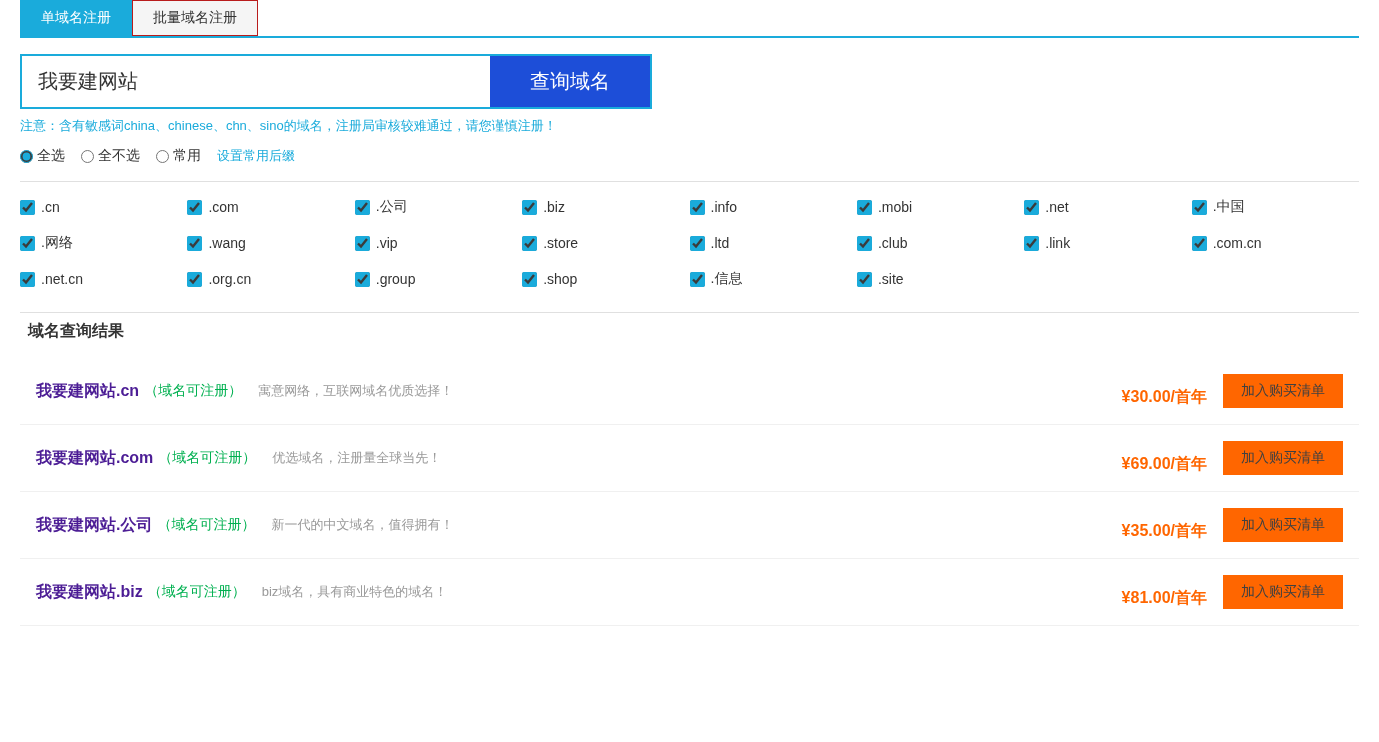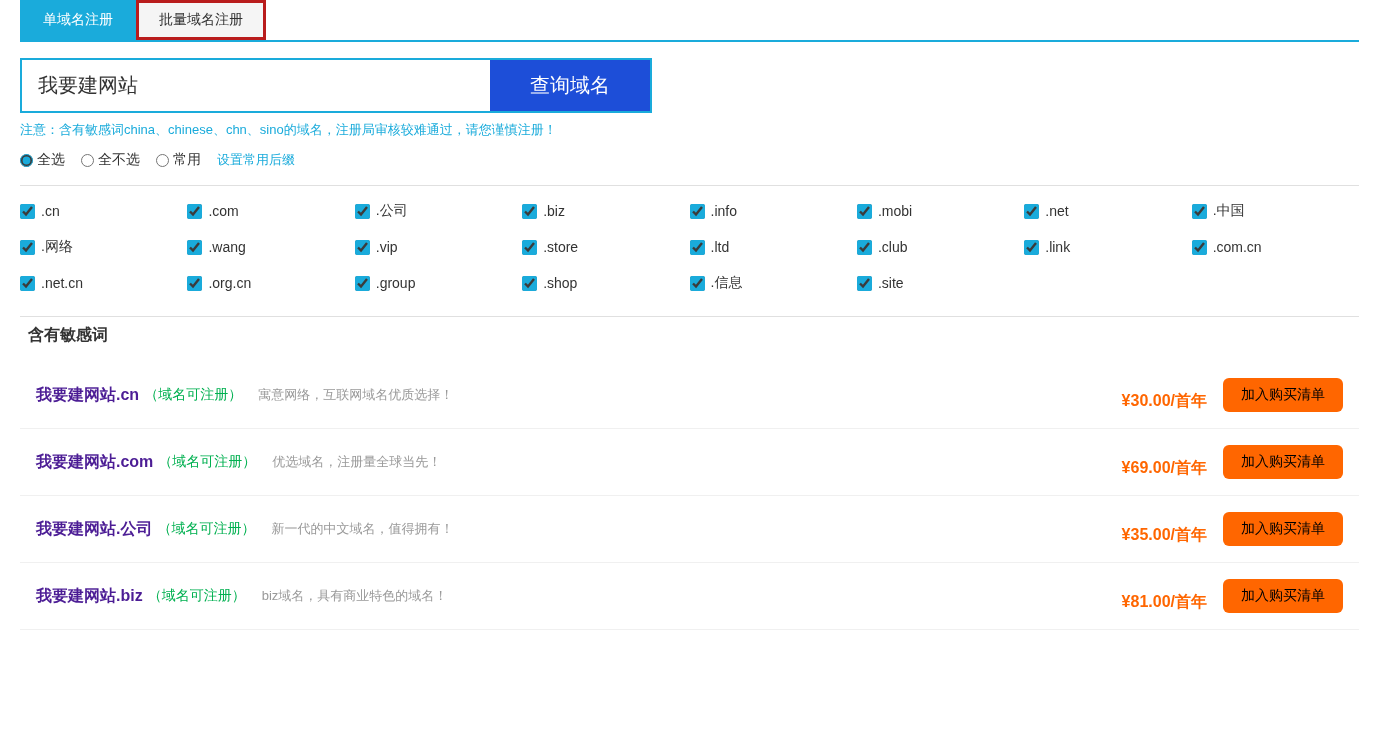--- a/index.html
+++ b/index.html
@@ -3,21 +3,21 @@
   <meta charset="utf-8">
   <style>
     * { box-sizing: border-box; margin: 0; padding: 0; }
     body { font-family: "Microsoft YaHei", SimHei, sans-serif; font-size: 14px; background: #fff; color: #333; }
 
     .tabs { display: flex; border-bottom: 2px solid #1aabdb; }
     .tab {
       padding: 8px 20px;
       cursor: pointer;
       font-size: 14px;
-      border: 3px solid #b91c1c;
+      border: 1px solid #b91c1c;
       background: #f5f5f5;
       color: #333;
     }
     .tab.active {
       background: #1aabdb;
       color: #fff;
       border-color: #1aabdb;
     }
 
     .search-bar {
@@ -119,26 +119,26 @@
       gap: 16px;
     }
     .price {
       color: #ff6600;
       font-size: 16px;
       font-weight: bold;
       white-space: nowrap;
     }
     .add-btn {
       background: #ff6600;
-      color: #000000;
+      color: #404040;
       border: none;
       padding: 8px 18px;
       font-size: 14px;
       cursor: pointer;
-      border-radius: 6px;
+      border-radius: 0;
       white-space: nowrap;
     }
 
     .container { padding: 0 20px; max-width: 1379px; }
   </style>
 </head>
 <body>
 
 <div class="container">
 
@@ -261,21 +261,21 @@
     </div>
       <div class="tld-item">
       <input type="checkbox" checked="" style="">
       <span>.site</span>
     </div>
     </div>
 
   <hr class="divider">
 
   <div class="result-section">
-    <div class="result-title">含有敏感词</div>
+    <div class="result-title">域名查询结果</div>
     <div id="result-list">
         <div class="result-item">
       <span class="domain-name">我要建网站.cn</span>
       <span class="domain-status">（域名可注册）</span>
       <span class="domain-desc">寓意网络，互联网域名优质选择！</span>
       <div class="result-right">
         <span class="price">¥30.00/首年</span>
         <button class="add-btn">加入购买清单</button>
       </div>
     </div>

